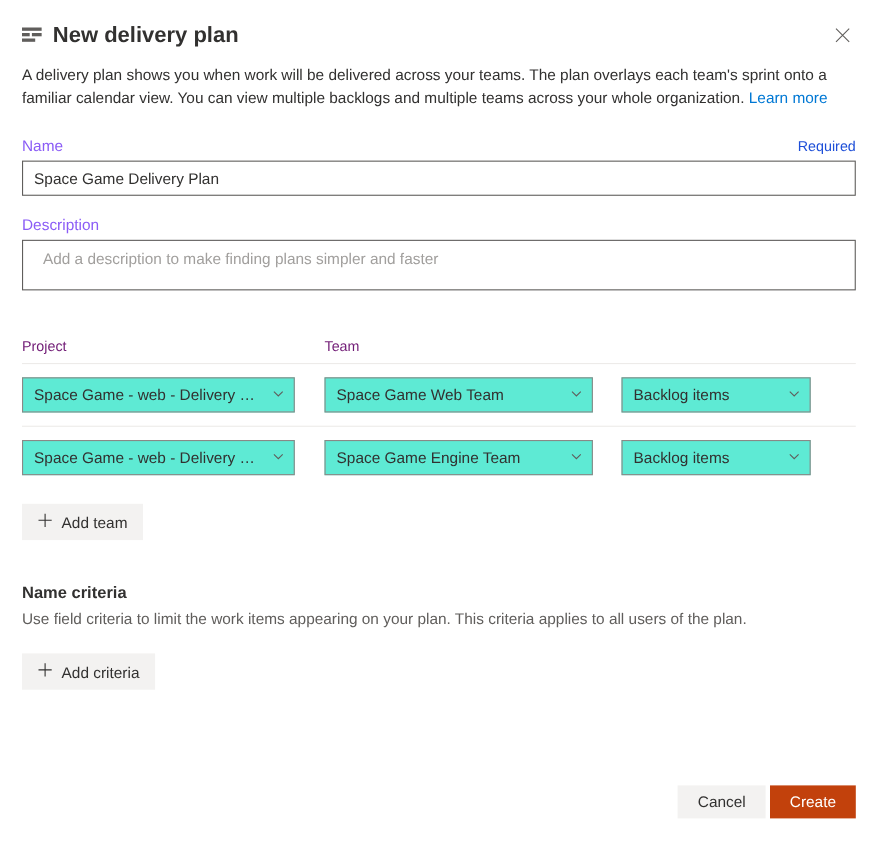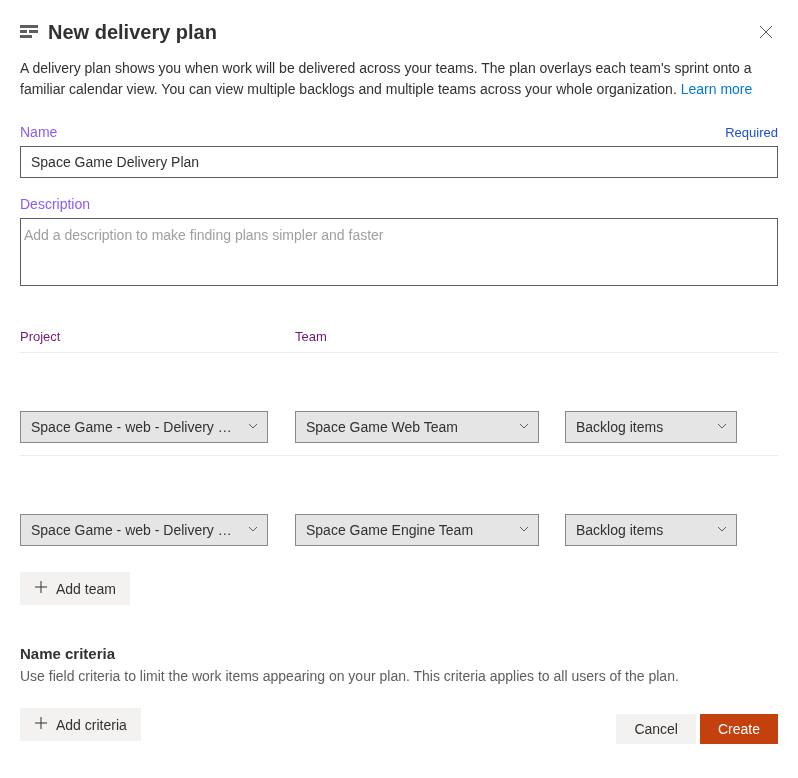--- a/index.html
+++ b/index.html
@@ -69,27 +69,27 @@
       border: 1px solid #605e5c;
       font-size: 14px;
       font-family: inherit;
       color: #323130;
       outline: none;
       height: 32px;
     }
     .text-input::placeholder { color: #a19f9d; }
     .textarea {
       width: 100%;
-      padding: 8px 3px;
+      padding: 8px 18px;
       border: 1px solid #605e5c;
       font-size: 14px;
       font-family: inherit;
       color: #323130;
       outline: none;
-      height: 68px;
+      height: 46px;
       resize: none;
     }
     .textarea::placeholder { color: #a19f9d; }
     .field-group { margin-bottom: 18px; }
     .table-area { margin-top: 40px; }
     .table-headers {
       display: flex;
       border-bottom: 1px solid #edebe9;
       padding-bottom: 8px;
     }
@@ -107,23 +107,22 @@
     }
     .table-row:last-of-type { border-bottom: none; }
     .dropdown {
       display: flex;
       align-items: center;
       justify-content: space-between;
       border: 1px solid #8a8886;
       height: 32px;
       padding: 0 8px 0 10px;
       cursor: pointer;
-      background: #e5e5e5;
+      background: #5eead4;
       margin-right: 24px;
-      margin-top: 46px;
     }
     .col-project .dropdown { width: 248px; }
     .col-team .dropdown { width: 244px; }
     .col-backlog .dropdown { width: 172px; margin-right: 0; }
     .dropdown-text {
       overflow: hidden;
       text-overflow: ellipsis;
       white-space: nowrap;
       flex: 1;
     }

